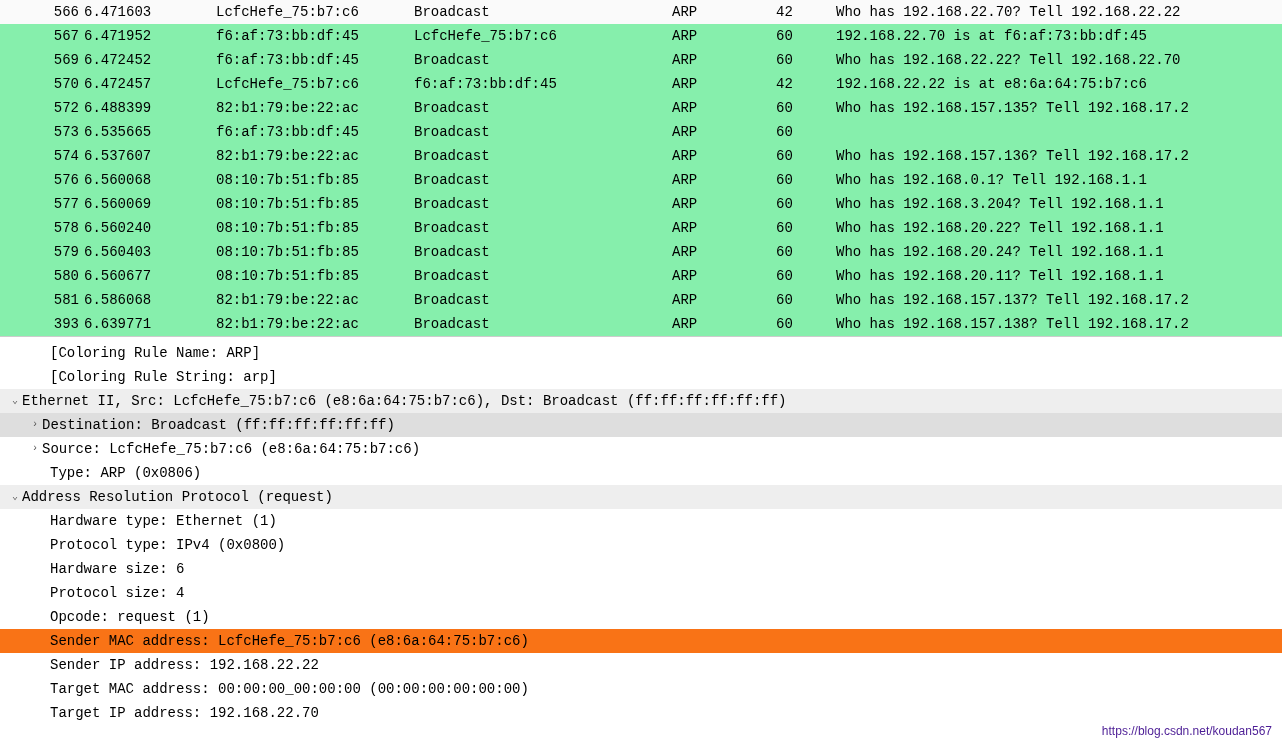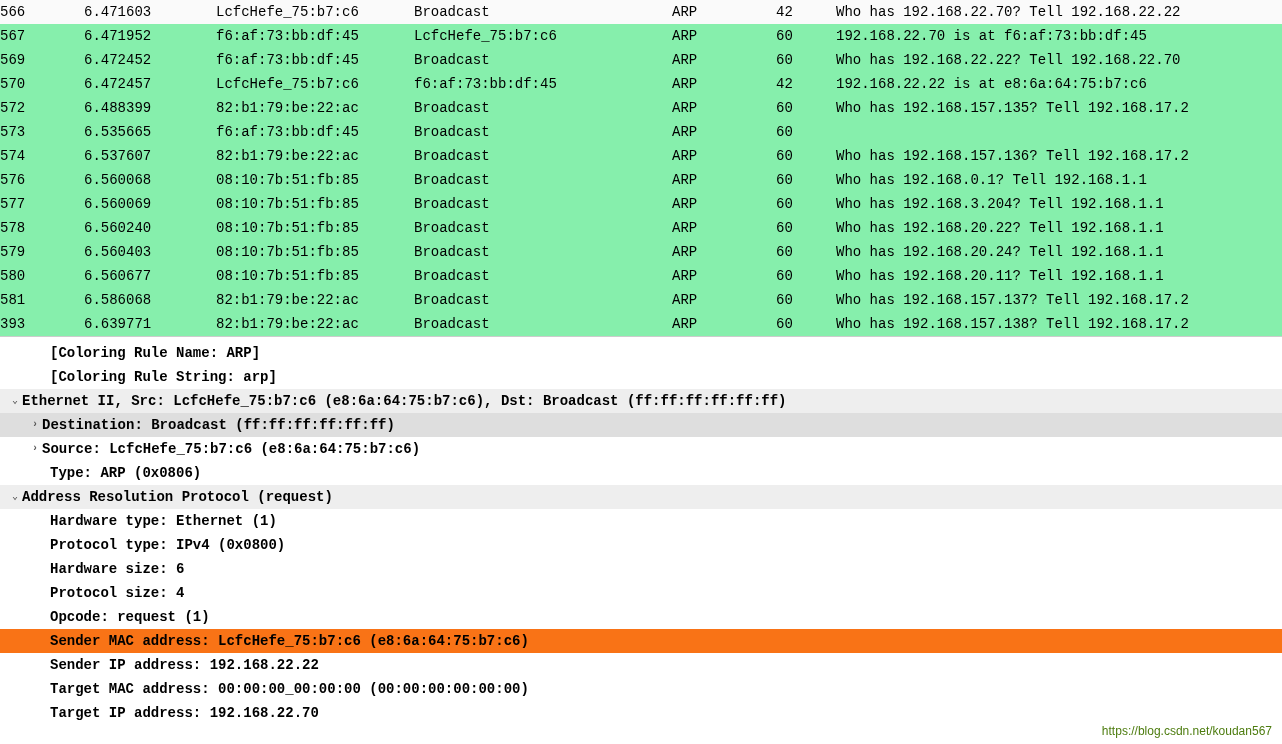--- a/index.html
+++ b/index.html
@@ -16,56 +16,55 @@
   }
   .packet-row {
     display: flex;
     height: 24px;
     line-height: 24px;
     white-space: nowrap;
     overflow: hidden;
   }
   .packet-row.normal { background: #fafafa; }
   .packet-row.arp { background: #86efac; }
-  .col-no { width: 84px; padding-right: 5px; }
+  .col-no { width: 84px; text-align: right; padding-right: 5px; }
   .col-time { width: 132px; }
   .col-src { width: 198px; }
   .col-dst { width: 258px; }
   .col-proto { width: 104px; }
   .col-len { width: 24px; text-align: left; padding-right: 19px; }
   .col-info { flex: 1; margin-left: 36px; }
   .details {
     padding: 4px 0 4px 0;
     line-height: 24px;
   }
   .tree-row {
     display: flex;
     align-items: flex-end;
     padding-left: 8px;
     height: 24px;
     white-space: nowrap;
-    font-weight: bold;
   }
   .tree-row.header { background: #eeeeee; }
   .tree-row.selected { background: #f97316; }
   .tree-row.highlight { background: #dedede; }
   .chevron {
     width: 14px;
     display: inline-block;
     text-align: center;
     color: #555;
     font-size: 10px;
   }
   .indent1 { padding-left: 28px; }
   .indent2 { padding-left: 50px; }
   .watermark {
     position: fixed;
     bottom: 6px;
     right: 10px;
-    color: #4d7c0f;
+    color: #4c1d95;
     font-family: sans-serif;
     font-size: 12px;
   }
 </style>
 </head>
 <body>
 
 <div class="packet-list" id="packet-list">
     <div class="packet-row normal">
       <span class="col-no">566</span>

